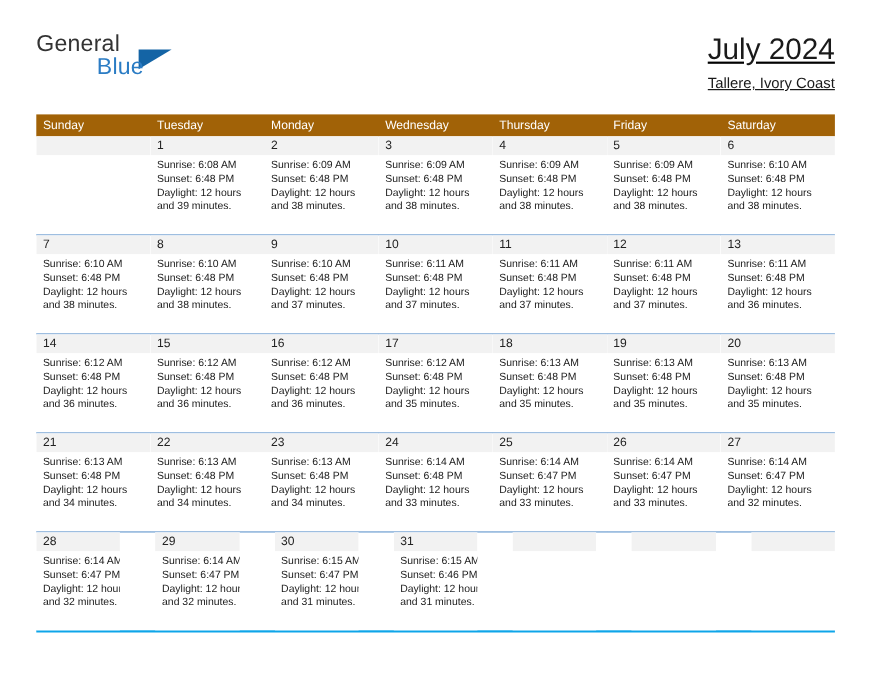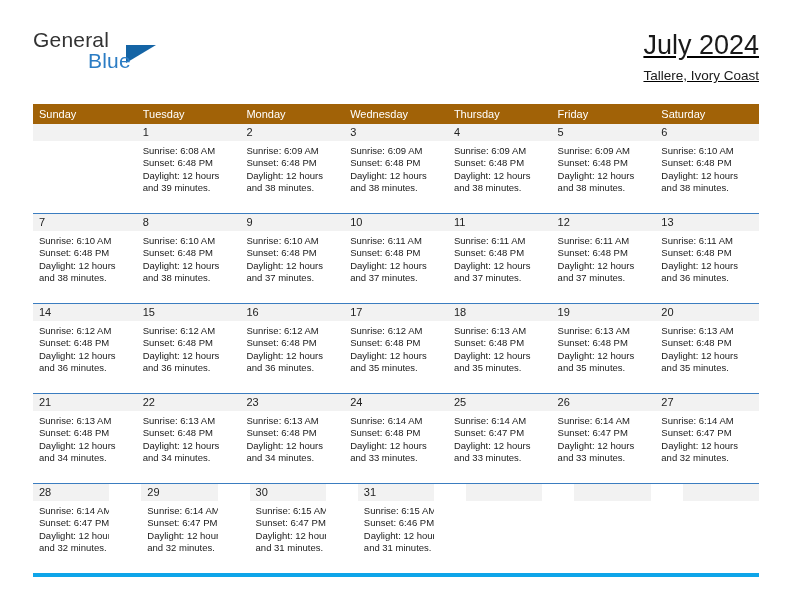--- a/index.html
+++ b/index.html
@@ -108,21 +108,21 @@
     white-space: nowrap;
     overflow: hidden;
   }
 
   .week-row {
     display: flex;
     border-bottom: 1px solid #3b7dc0;
     height: 89px;
   }
   .week-row.last {
-    border-bottom: 4px solid #0ea5e9;
+    border-bottom: 2px solid #0ea5e9;
     gap: 32px;
   }
   .day-cell {
     flex: 1 1 0;
     box-sizing: border-box;
     background: #ffffff;
     overflow: hidden;
     position: relative;
   }
   .day-number {

